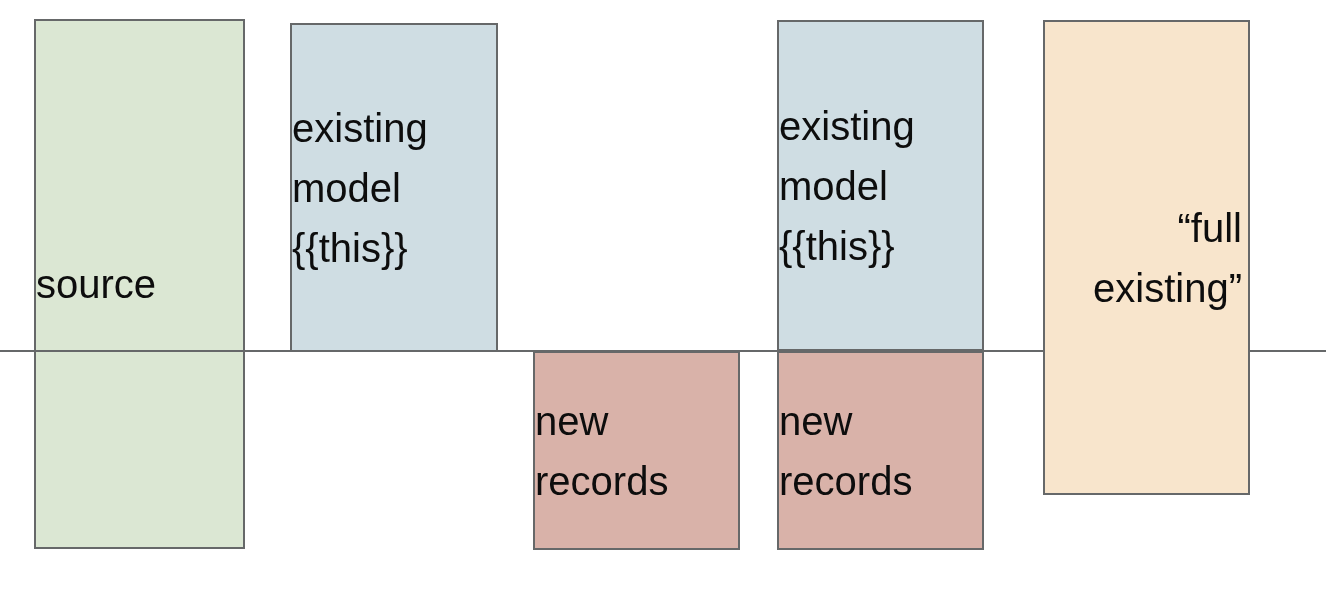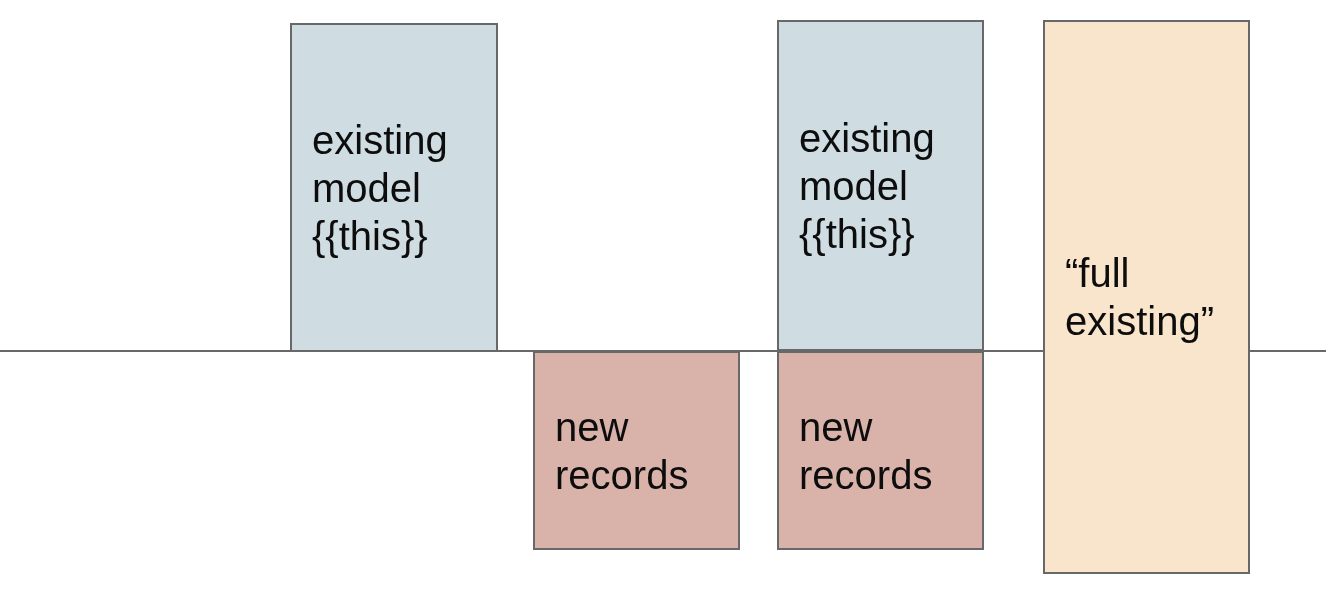--- a/index.html
+++ b/index.html
@@ -27,43 +27,46 @@
     z-index: 1;
   }
   .box {
     position: absolute;
     box-sizing: border-box;
     border: 2px solid #666869;
     display: flex;
     flex-direction: column;
     justify-content: center;
     align-items: flex-start;
-    padding-left: 20px;
     padding-right: 6px;
     font-size: 40px;
     line-height: 48px;
     color: #0d0d0d;
     letter-spacing: 0px;
+    gap: 12px;
   }
   .box .line { white-space: nowrap; }
   
   .box-source        { left: 34px;   top: 19px;  width: 211px; height: 530px; z-index: 0; }
   .box-existing-1    { left: 290px;  top: 23px;  width: 208px; height: 329px; z-index: 2; }
   .box-new-records-1 { left: 533px;  top: 351px; width: 207px; height: 199px; z-index: 2; }
   .box-existing-2    { left: 777px;  top: 20px;  width: 207px; height: 331px; z-index: 2; }
   .box-new-records-2 { left: 777px;  top: 351px; width: 207px; height: 199px; z-index: 2; }
-  .box-full-refresh  { left: 1043px; top: 20px;  width: 207px; height: 554px; z-index: 2; }
+  .box-full-refresh  { left: 1043px; top: 20px;  width: 207px; height: 475px; z-index: 2; align-items: flex-end; }
 </style>
 </head>
 <body>
 
 <div class="canvas">
 
   <div class="divider" style="background: rgb(102, 104, 105);"></div>
 
+  <div class="box box-source" style="background: rgb(219, 231, 211);">
+    <div class="line">source</div>
+  </div>
 
   <div class="box box-existing-1" style="background: rgb(207, 221, 227);">
     <div class="line">existing</div>
     <div class="line">model</div>
     <div class="line">{{this}}</div>
   </div>
 
   <div class="box box-new-records-1" style="background: rgb(217, 178, 169);">
     <div class="line">new</div>
     <div class="line">records</div>

